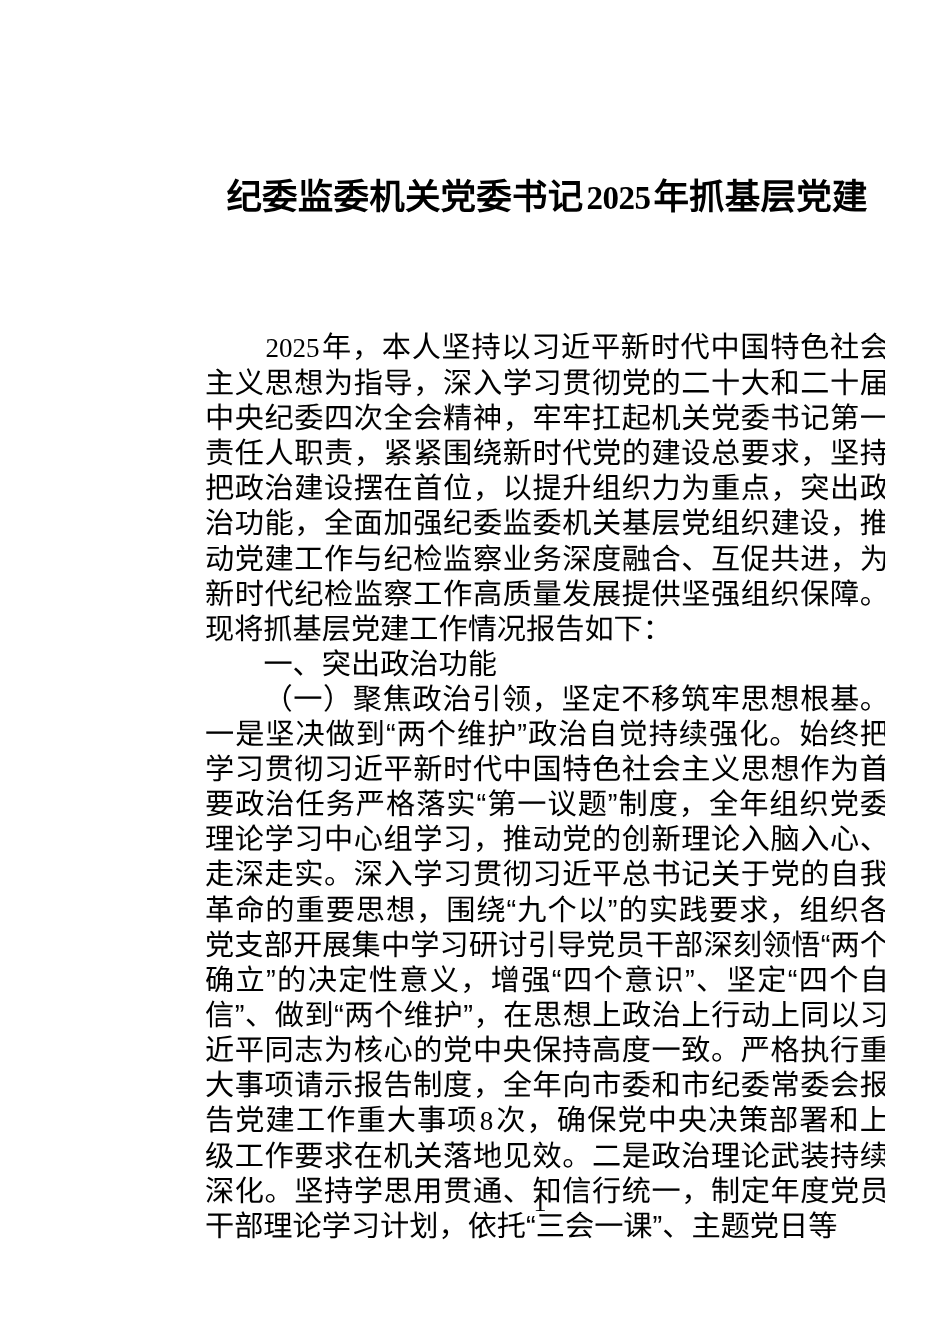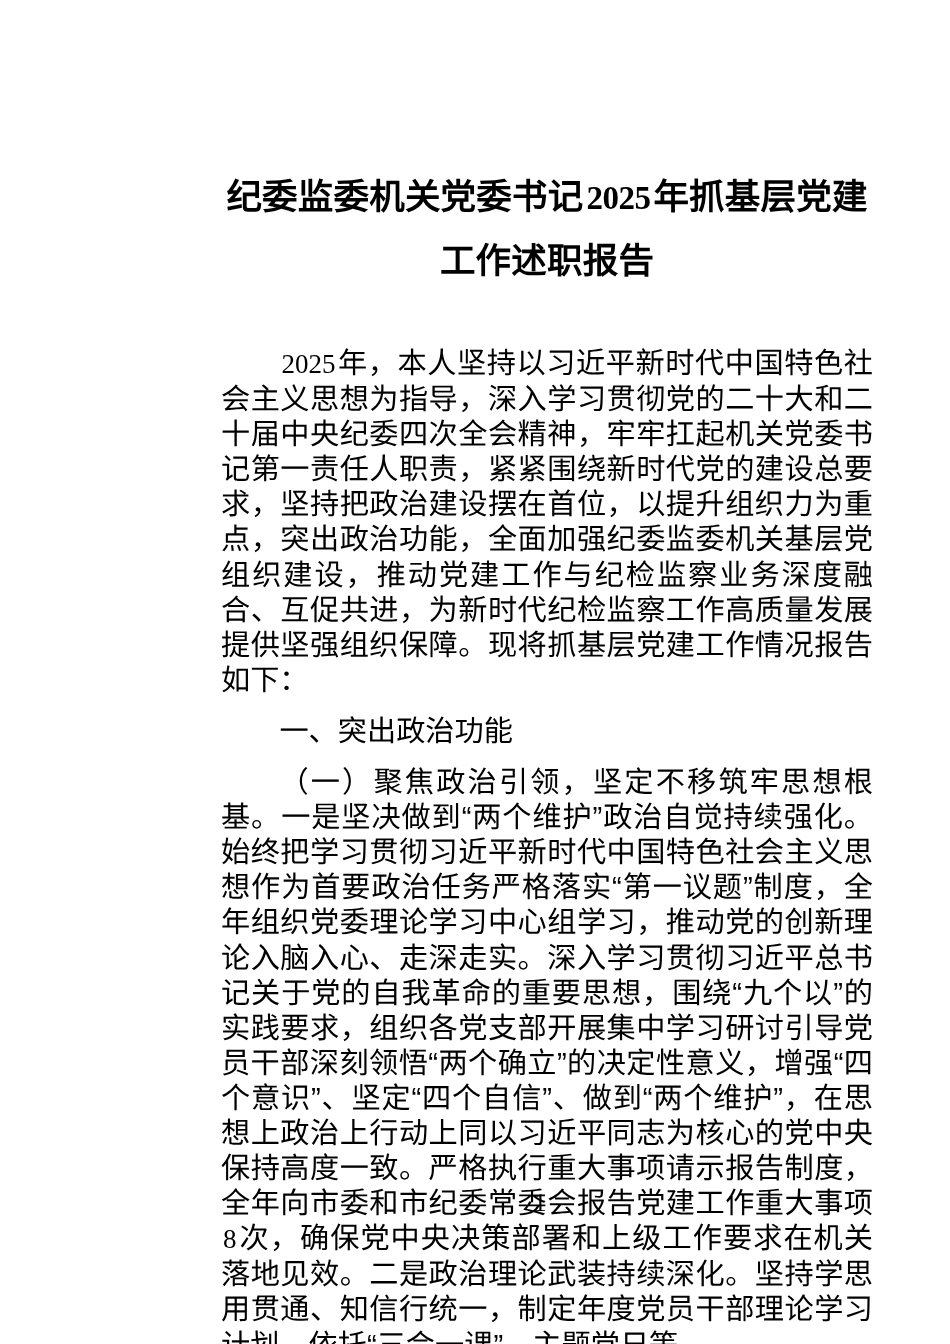--- a/index.html
+++ b/index.html
@@ -53,21 +53,21 @@
     font-family: "Liberation Sans", "DejaVu Sans", sans-serif;
     font-weight: 400;
     font-size: 29.2px;
     line-height: 35.1px;
     color: #000000;
     text-align: justify;
     text-justify: inter-ideograph;
   }
 
   .para {
-    margin: 16px;
+    margin: 0;
     text-indent: 2em;
     text-align: justify;
     text-justify: inter-ideograph;
   }
 
   
   .num-inline {
     font-family: "Liberation Serif", "DejaVu Serif", serif;
     font-size: 27px;
     padding: 0 2px;
@@ -87,23 +87,20 @@
 </style>
 </head>
 <body>
 
 <div class="page">
 
   <div class="doc-title">
     <span class="line">
       <span>纪委监委机关党委书记</span><span class="num">2025</span><span>年抓基层党建</span>
     </span>
-    <span class="line">
-      <span>工作述职报告</span>
-    </span>
   </div>
 
   <div class="body-block">
     <p class="para"><span class="num-inline">2025</span>年，本人坚持以习近平新时代中国特色社会主义思想为指导，深入学习贯彻党的二十大和二十届中央纪委四次全会精神，牢牢扛起机关党委书记第一责任人职责，紧紧围绕新时代党的建设总要求，坚持把政治建设摆在首位，以提升组织力为重点，突出政治功能，全面加强纪委监委机关基层党组织建设，推动党建工作与纪检监察业务深度融合、互促共进，为新时代纪检监察工作高质量发展提供坚强组织保障。现将抓基层党建工作情况报告如下：</p>
     <p class="para">一、突出政治功能</p>
     <p class="para">（一）聚焦政治引领，坚定不移筑牢思想根基。一是坚决做到“两个维护”政治自觉持续强化。始终把学习贯彻习近平新时代中国特色社会主义思想作为首要政治任务严格落实“第一议题”制度，全年组织党委理论学习中心组学习，推动党的创新理论入脑入心、走深走实。深入学习贯彻习近平总书记关于党的自我革命的重要思想，围绕“九个以”的实践要求，组织各党支部开展集中学习研讨引导党员干部深刻领悟“两个确立”的决定性意义，增强“四个意识”、坚定“四个自信”、做到“两个维护”，在思想上政治上行动上同以习近平同志为核心的党中央保持高度一致。严格执行重大事项请示报告制度，全年向市委和市纪委常委会报告党建工作重大事项<span class="num-inline">8</span>次，确保党中央决策部署和上级工作要求在机关落地见效。二是政治理论武装持续深化。坚持学思用贯通、知信行统一，制定年度党员干部理论学习计划，依托“三会一课”、主题党日等</p>
   </div>
 
   <div class="page-number">1</div>
 

